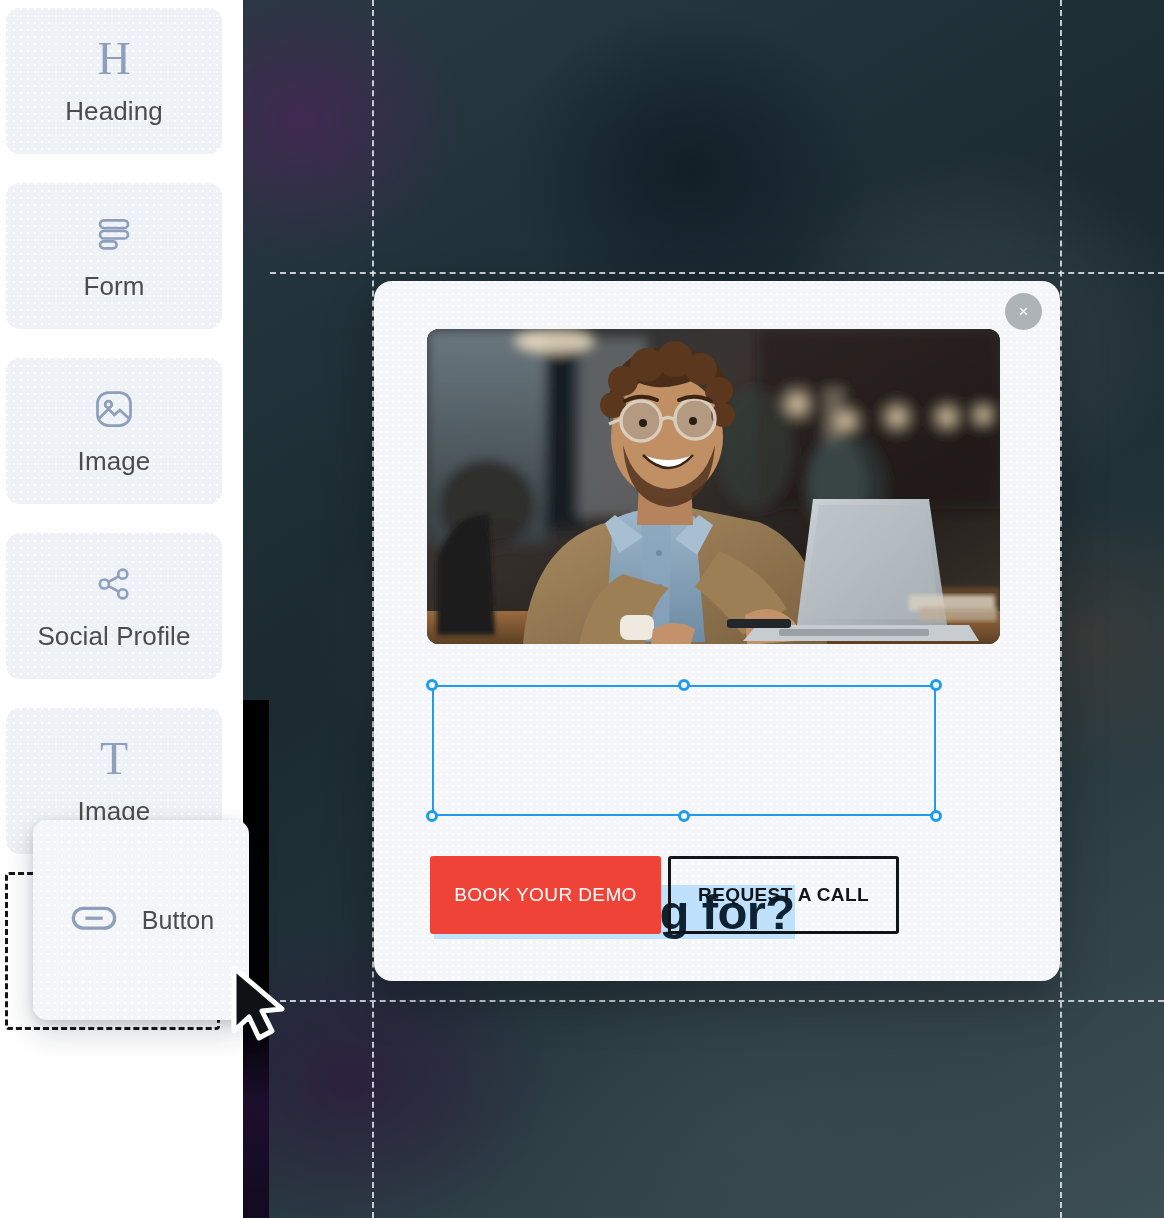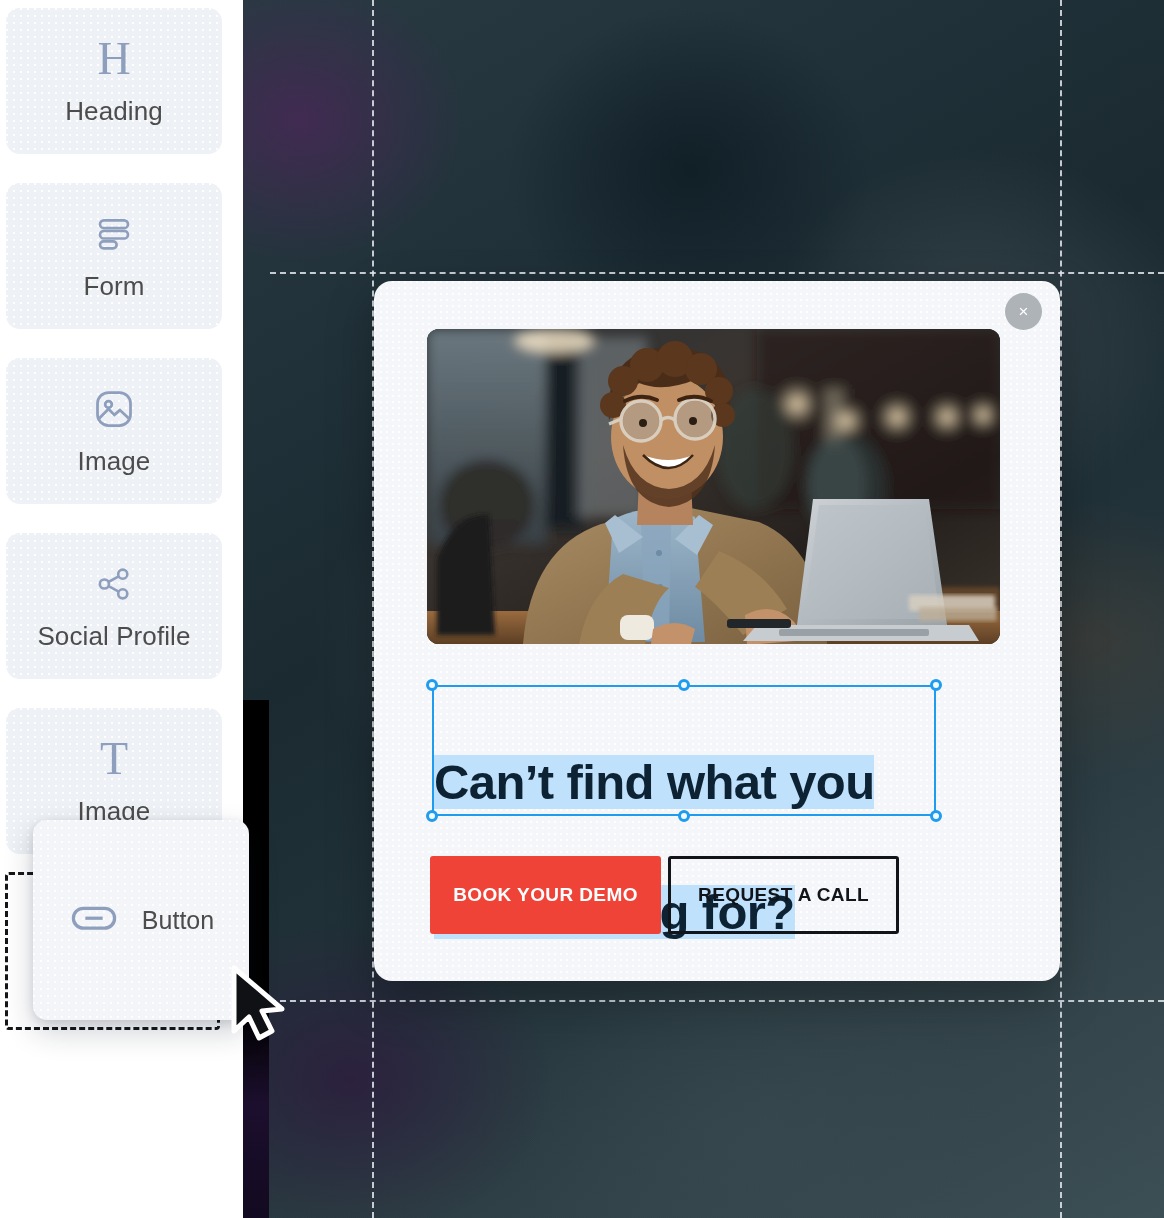--- a/index.html
+++ b/index.html
@@ -166,21 +166,21 @@
     box-sizing: border-box;
   }
 
   
   #cta-row { position: absolute; left: 56px; top: 575px; display: flex; gap: 7px; }
   #btn-primary {
     width: 231px; height: 78px;
     background: #ef4338;
     border: none; border-radius: 3px;
     color: #ffffff;
-    font-size: 19px; font-weight: 700; letter-spacing: 0.4px;
+    font-size: 19px; font-weight: 400; letter-spacing: 0.4px;
     cursor: pointer;
   }
   #btn-secondary {
     width: 231px; height: 78px;
     background: transparent;
     border: 3px solid #111418; border-radius: 3px;
     color: #111418;
     font-size: 19px; font-weight: 700; letter-spacing: 0.4px;
     cursor: pointer;
   }
@@ -323,21 +323,21 @@
         <rect x="352" y="300" width="150" height="7" rx="2" fill="#9aa1a6"></rect>
         <rect x="300" y="290" width="64" height="9" rx="3" fill="#20262a"></rect>
 
         <rect x="482" y="266" width="86" height="16" rx="2" fill="#d8cfc0" opacity="0.85" filter="url(#soft2)"></rect>
         <rect x="492" y="278" width="78" height="14" rx="2" fill="#bfae96" opacity="0.8" filter="url(#soft2)"></rect>
       </svg>
     </div>
 
     <div id="headline-wrap">
       <div id="headline">
-        <span class="hl">Can’t find what you</span><br>
+        <br>
         <span class="hl">are looking for?</span>
       </div>
       <div id="headline-box"></div>
       <div class="handle" style="left:-6px;  top:-6px;"></div>
       <div class="handle" style="left:246px; top:-6px;"></div>
       <div class="handle" style="left:498px; top:-6px;"></div>
       <div class="handle" style="left:-6px;  top:125px;"></div>
       <div class="handle" style="left:246px; top:125px;"></div>
       <div class="handle" style="left:498px; top:125px;"></div>
     </div>

